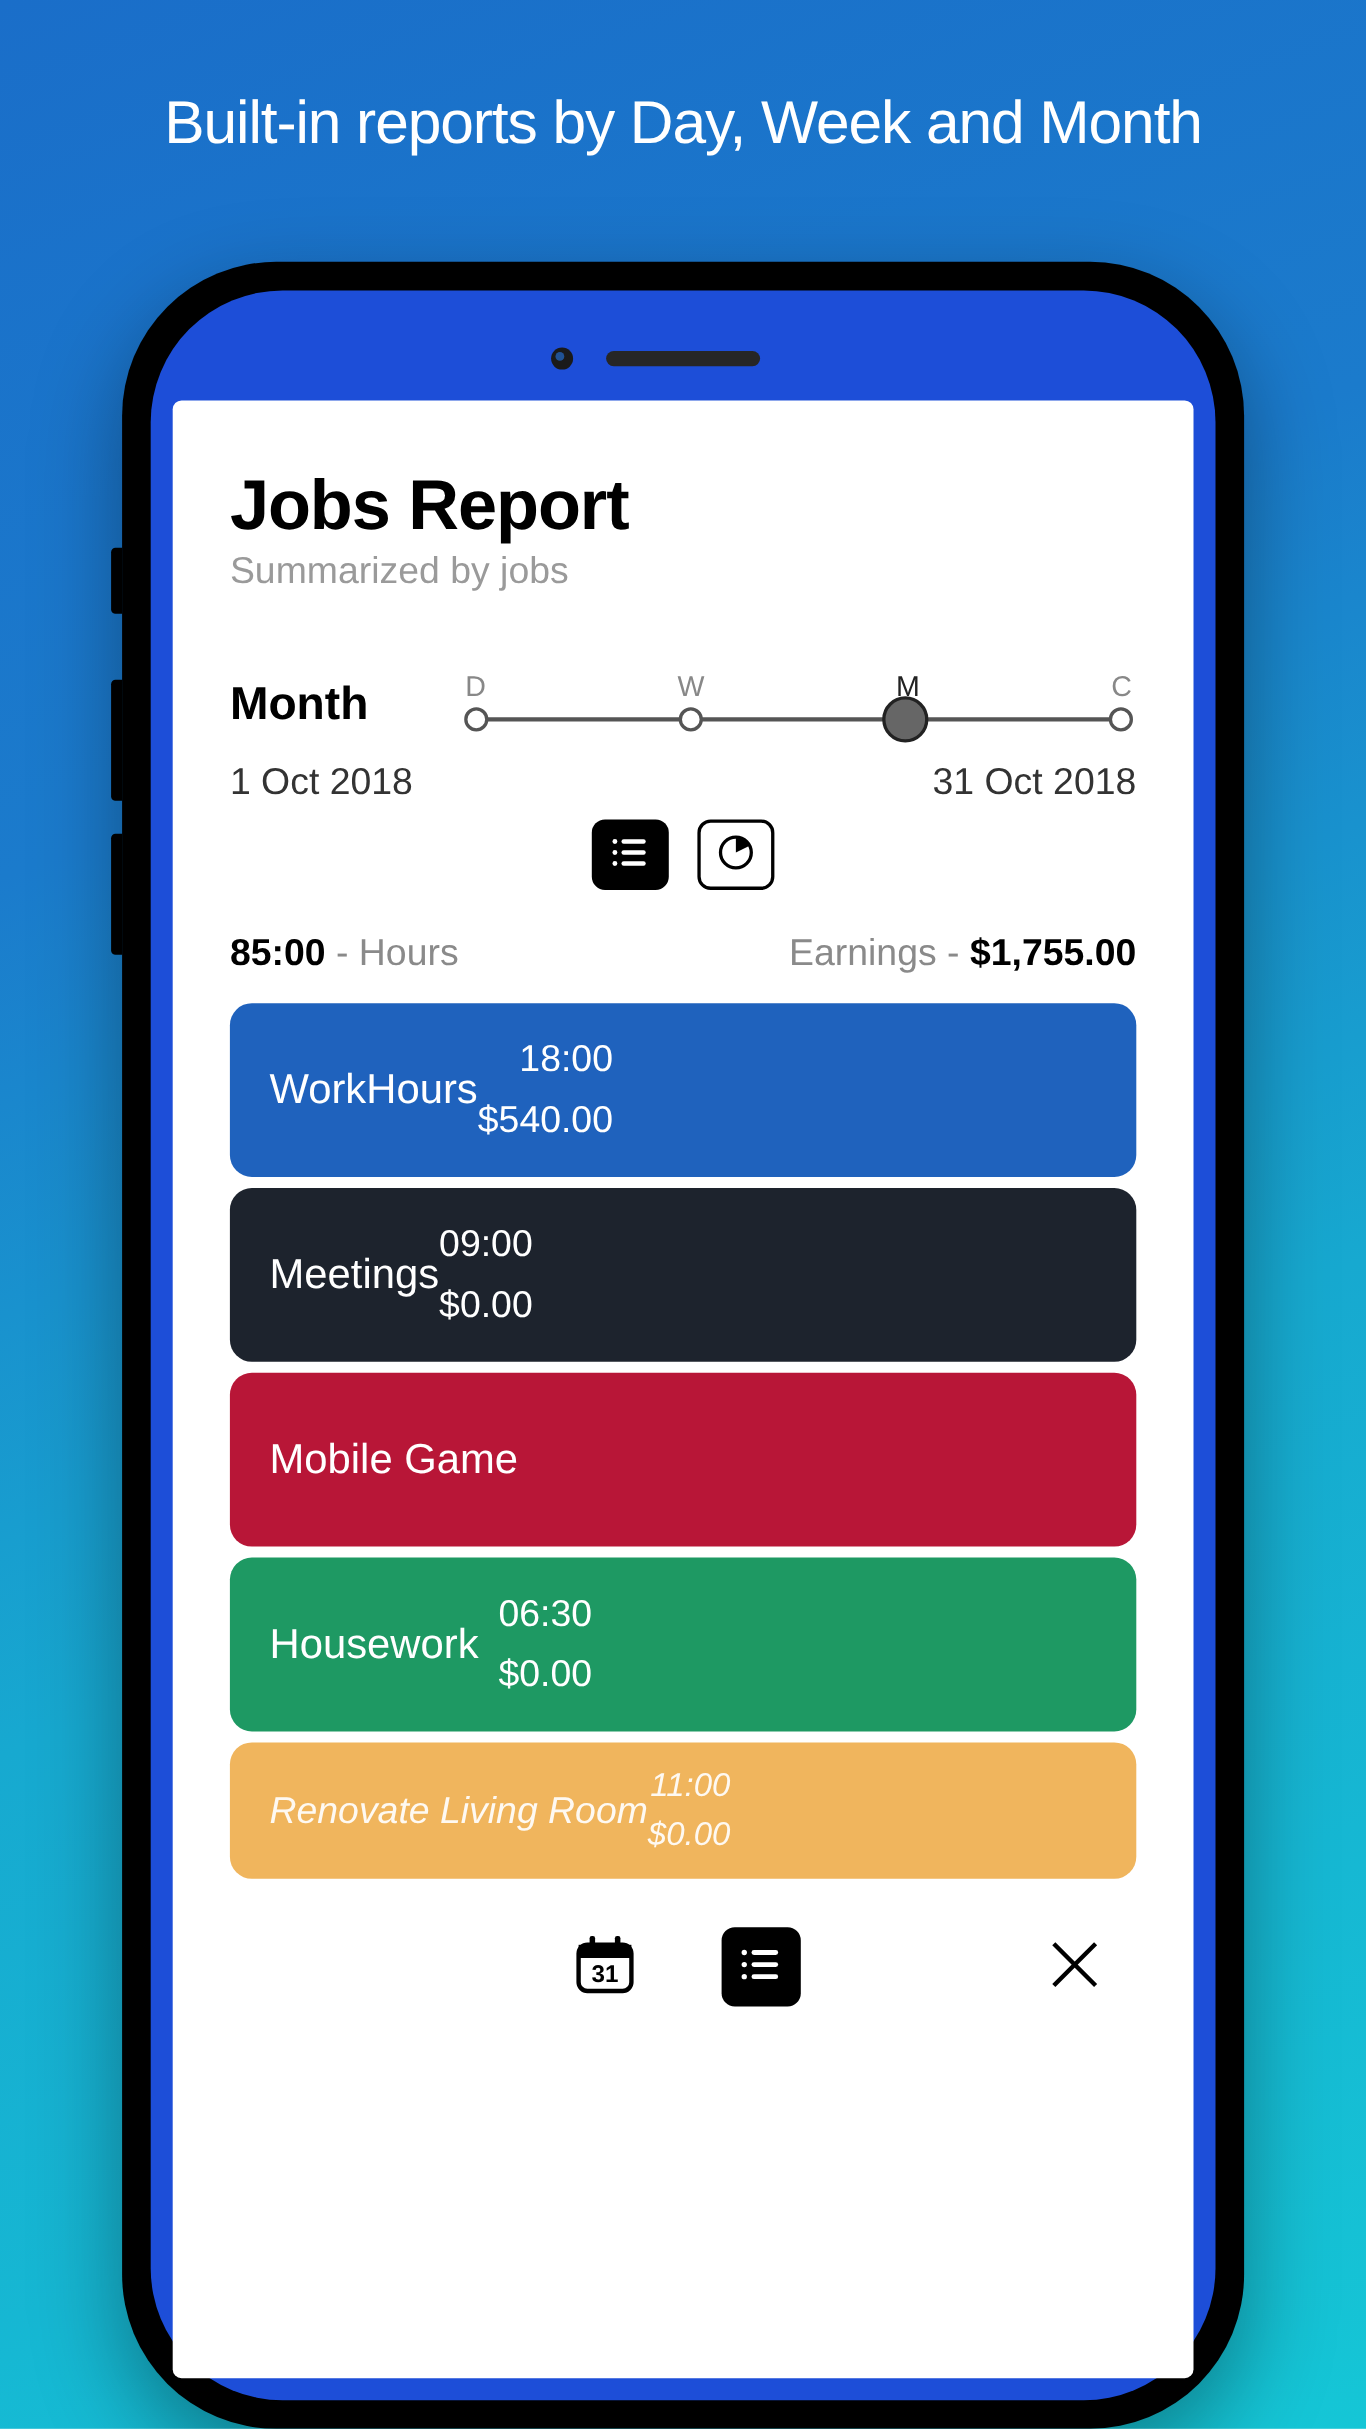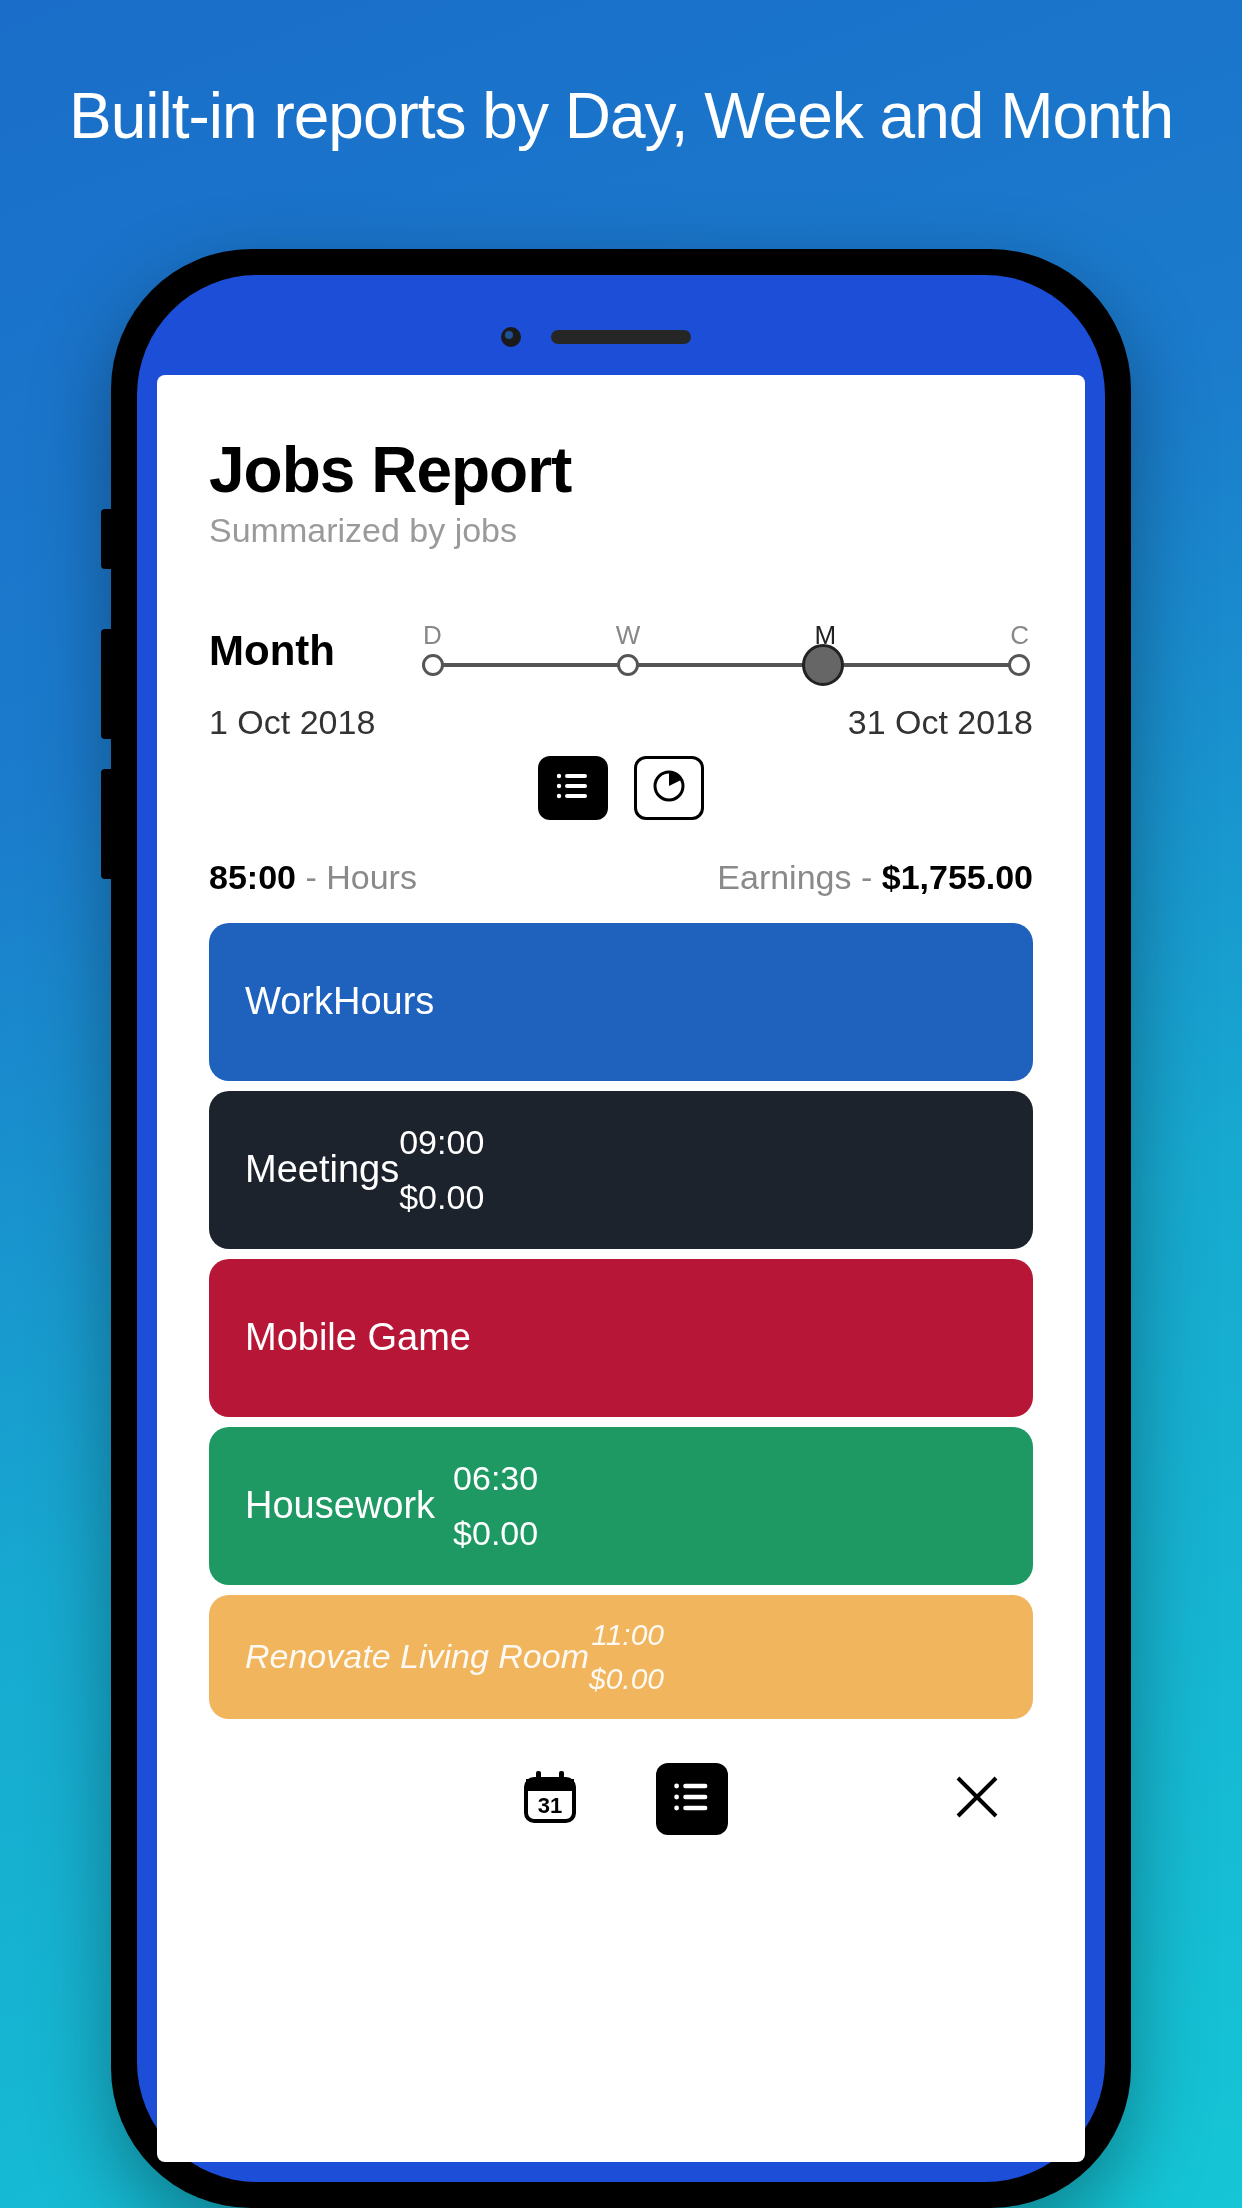--- a/index.html
+++ b/index.html
@@ -5,21 +5,21 @@
   * { margin: 0; padding: 0; box-sizing: border-box; }
   html, body { width: 1242px; height: 2208px; overflow: hidden; font-family: -apple-system, "Helvetica Neue", Helvetica, Arial, sans-serif; }
   body {
     background: linear-gradient(160deg, #1a6ec9 0%, #1b7bcc 30%, #17a9d0 60%, #15c6d6 100%);
     display: flex;
     flex-direction: column;
     align-items: center;
   }
   .promo-headline {
     color: #ffffff;
-    font-size: 64px;
+    font-size: 55px;
     font-weight: 400;
     text-align: center;
     line-height: 1.15;
     margin-top: 80px;
     letter-spacing: -1px;
   }
 
   
   .phone {
     margin-top: 95px;
@@ -307,20 +307,24 @@
           <div>
             <span class="muted">Earnings</span>
             <span class="muted"> - </span>
             <strong>$1,755.00</strong>
           </div>
         </div>
 
         <div class="cards" id="cards">
             <div class="card" style="background: rgb(31, 98, 189);">
               <div class="name">WorkHours</div>
+              <div class="vals">
+                <div>18:00</div>
+                <div>$540.00</div>
+              </div>
             </div>
             <div class="card" style="background: rgb(29, 35, 45);">
               <div class="name">Meetings</div>
               <div class="vals">
                 <div>09:00</div>
                 <div>$0.00</div>
               </div>
             </div>
             <div class="card" style="background: rgb(184, 22, 55);">
               <div class="name">Mobile Game</div>

